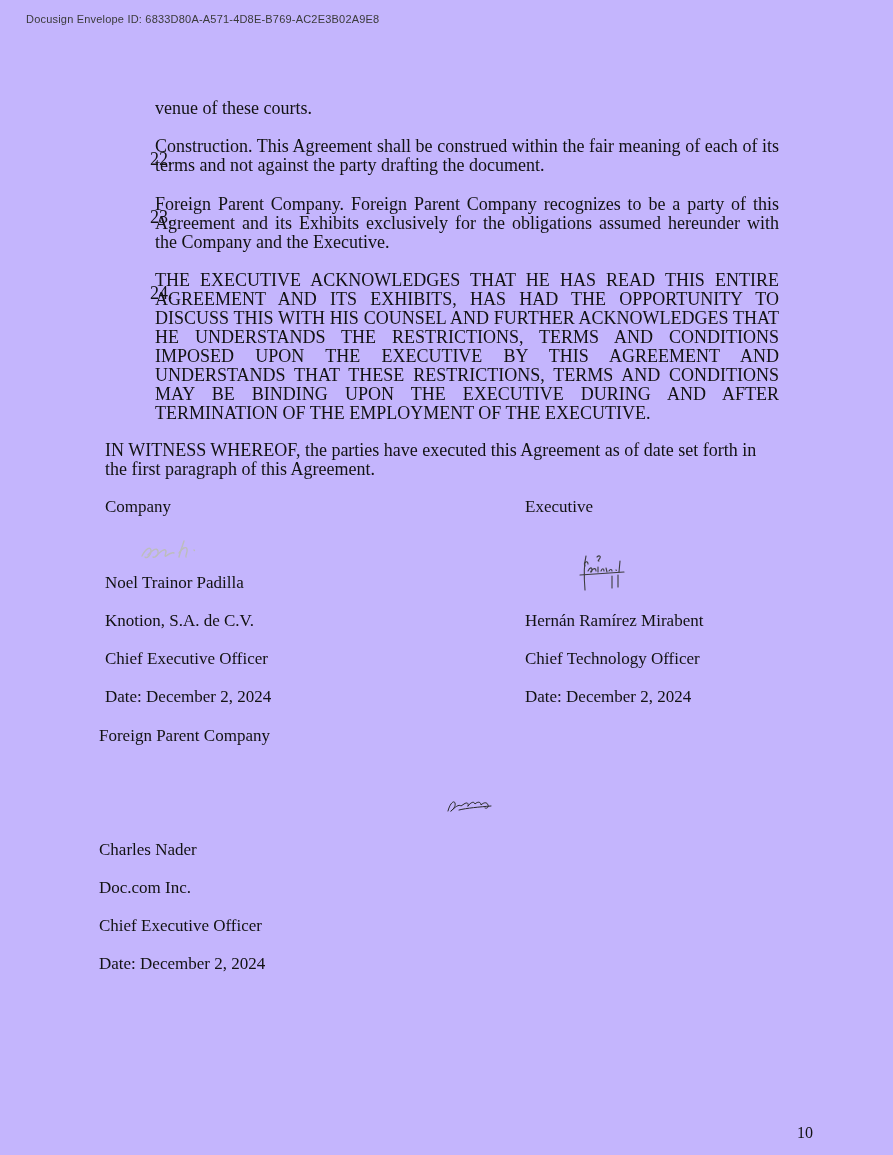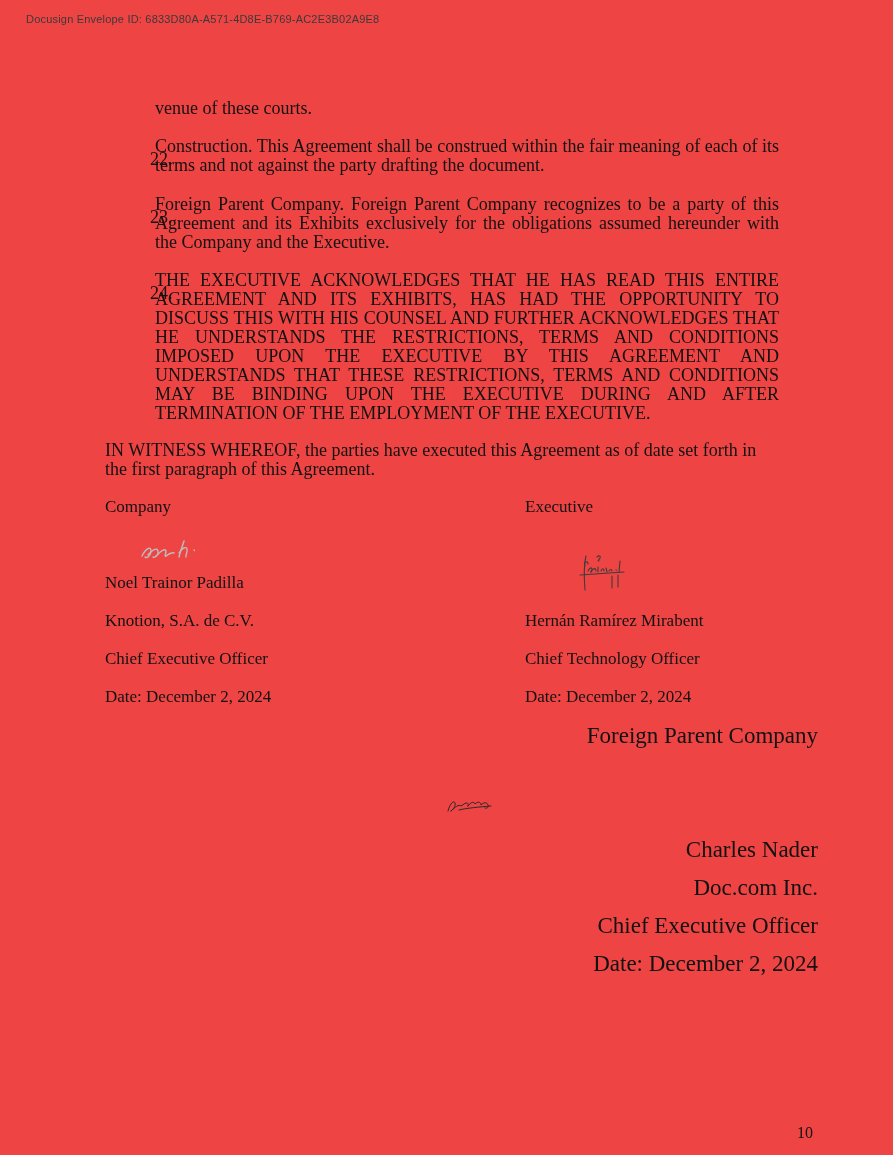--- a/index.html
+++ b/index.html
@@ -1,20 +1,20 @@
 <!DOCTYPE html>
 <html><head>
 <meta charset="utf-8">
 <style>
   html, body { margin: 0; padding: 0; background: #ffffff; }
   .page {
     position: relative;
     width: 893px;
     height: 1155px;
-    background: #ef4444;
+    background: #c4b5fd;
     font-family: "Liberation Serif", serif;
     color: #121212;
     overflow: hidden;
   }
   .envelope-id {
     position: absolute;
     left: 26px;
     top: 13px;
     font-family: "Liberation Sans", sans-serif;
     font-size: 11px;
@@ -51,24 +51,24 @@
   }
   .col-left  { left: 105px; }
   .col-right { left: 525px; }
   .r-heading { top: 497px; }
   .r-name    { top: 573px; }
   .r-entity  { top: 611px; text-align: right; }
   .r-title   { top: 649px; }
   .r-date    { top: 687px; }
   .center-wrap {
     position: absolute;
-    left: 108px;
+    left: 99px;
     width: 710px;
-    text-align: right;
-    font-size: 23px;
+    text-align: left;
+    font-size: 17px;
     line-height: 19px;
   }
   .fp-heading { top: 726px; }
   .fp-name    { top: 840px; }
   .fp-entity  { top: 878px; }
   .fp-title   { top: 916px; }
   .fp-date    { top: 954px; }
   .sig { position: absolute; }
   .sig-company { left: 138px; top: 534px; }
   .sig-executive { left: 576px; top: 554px; }

